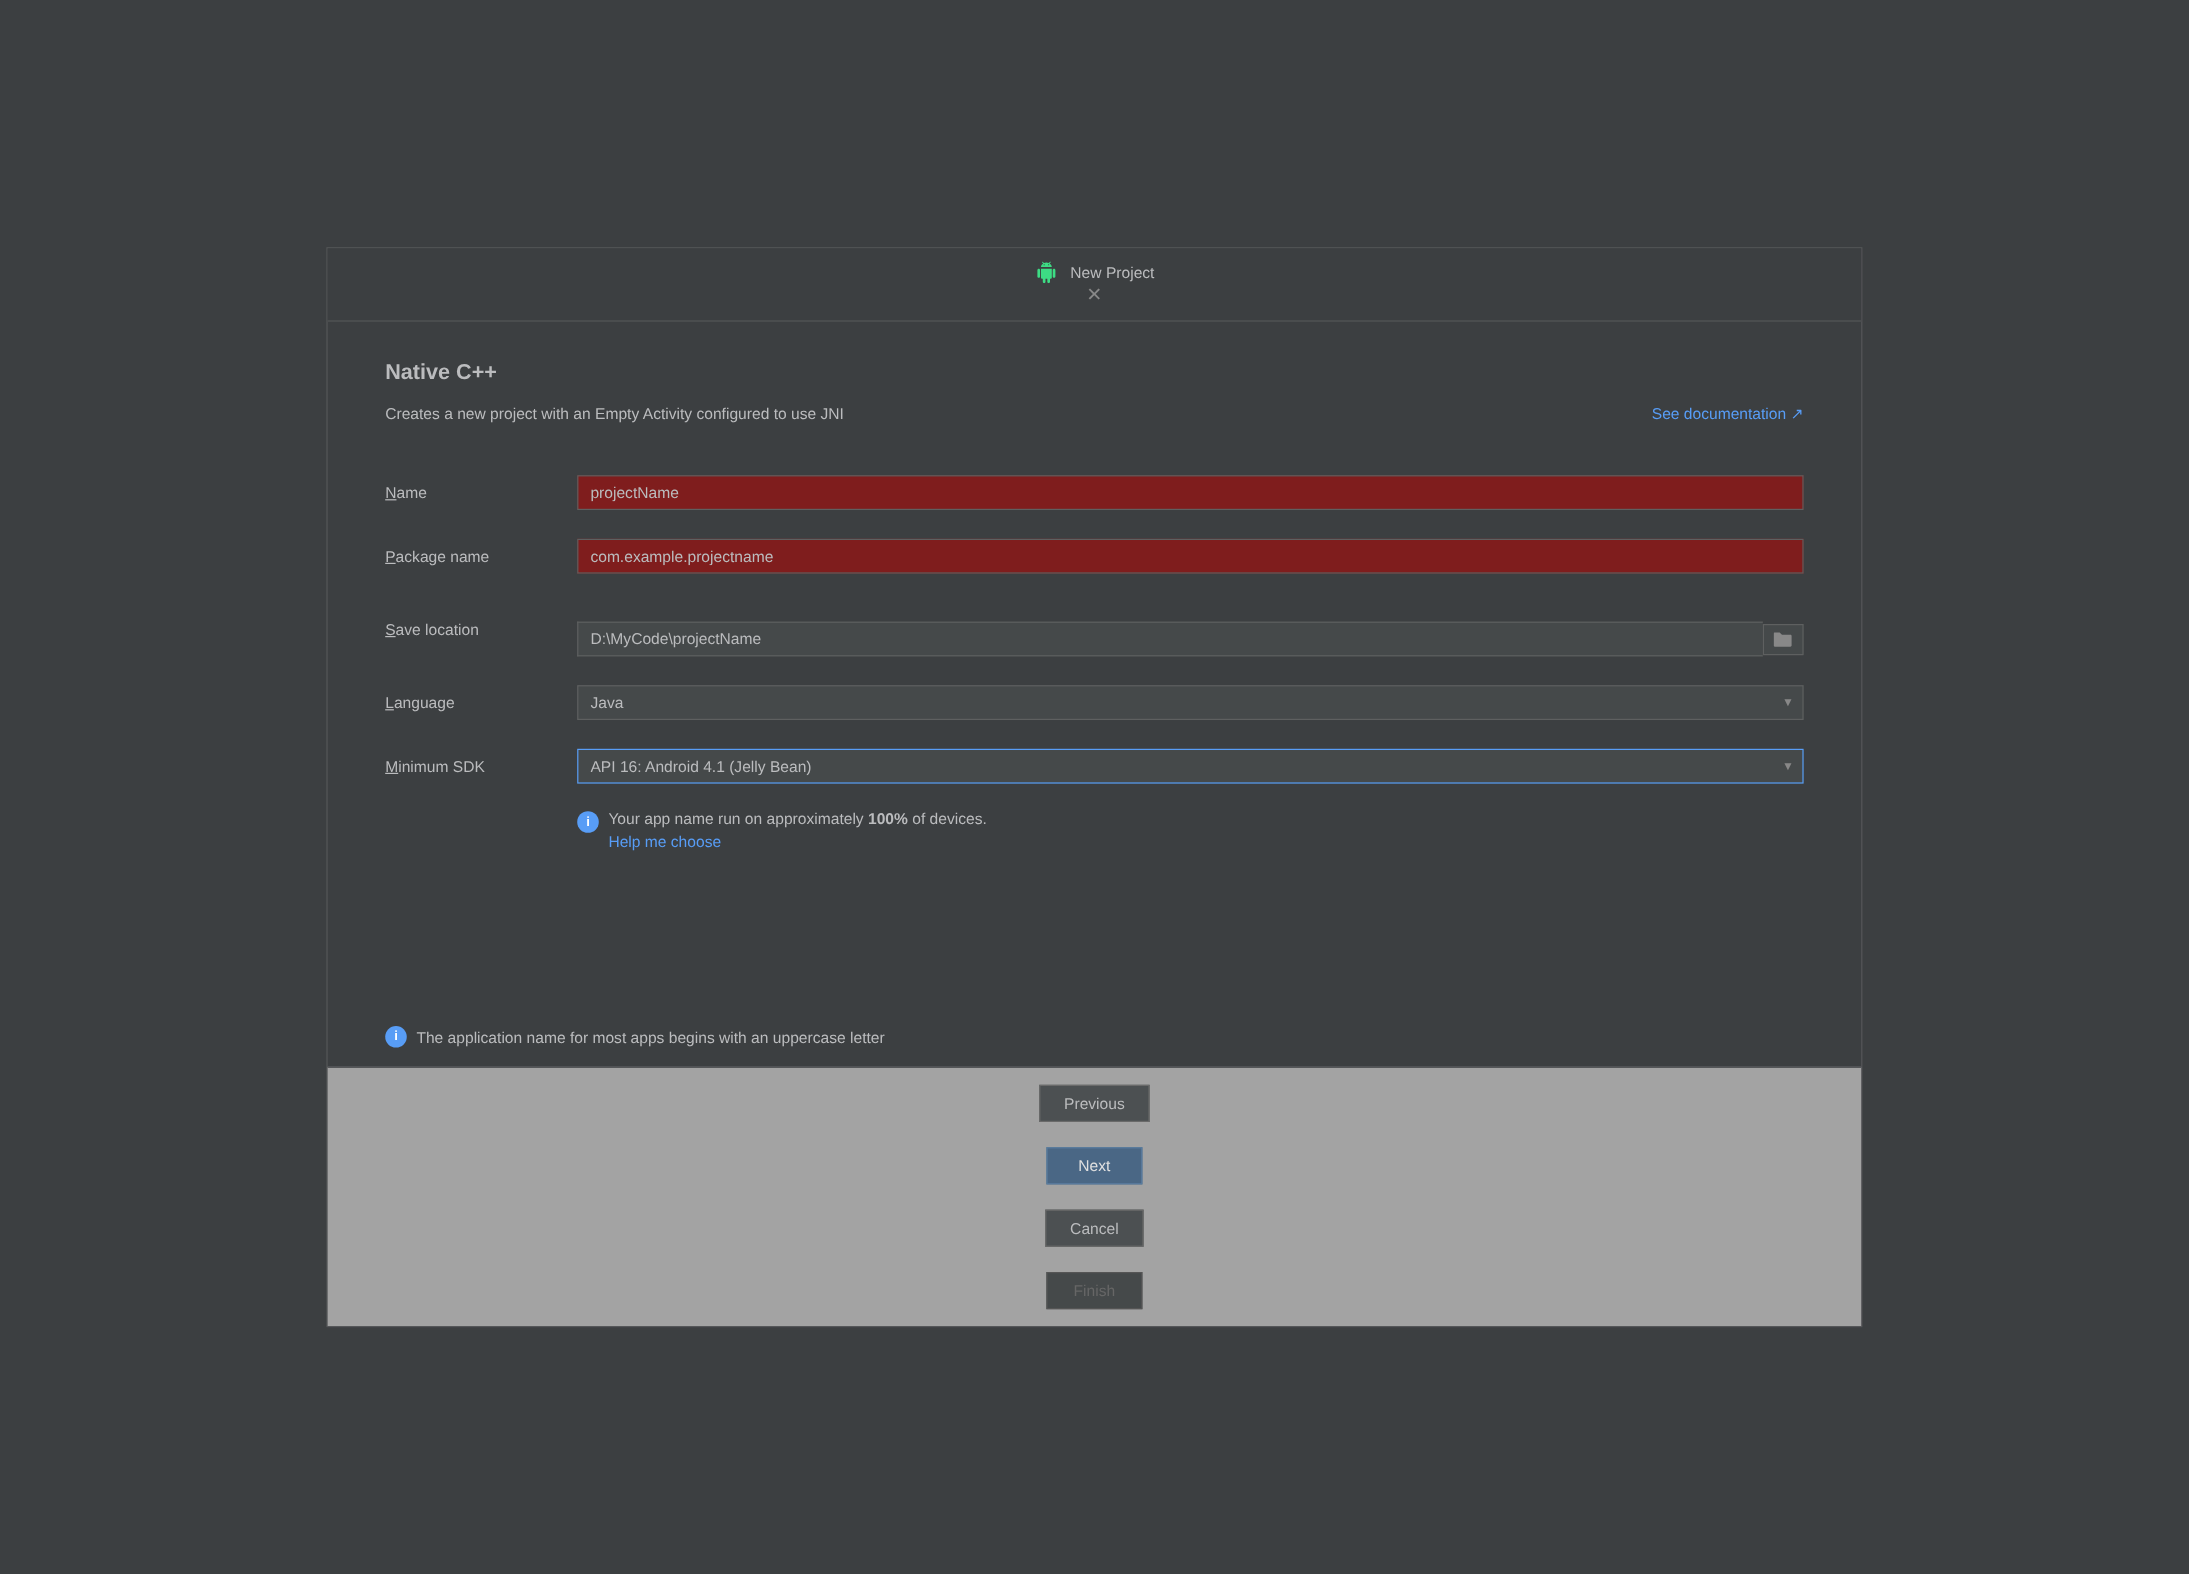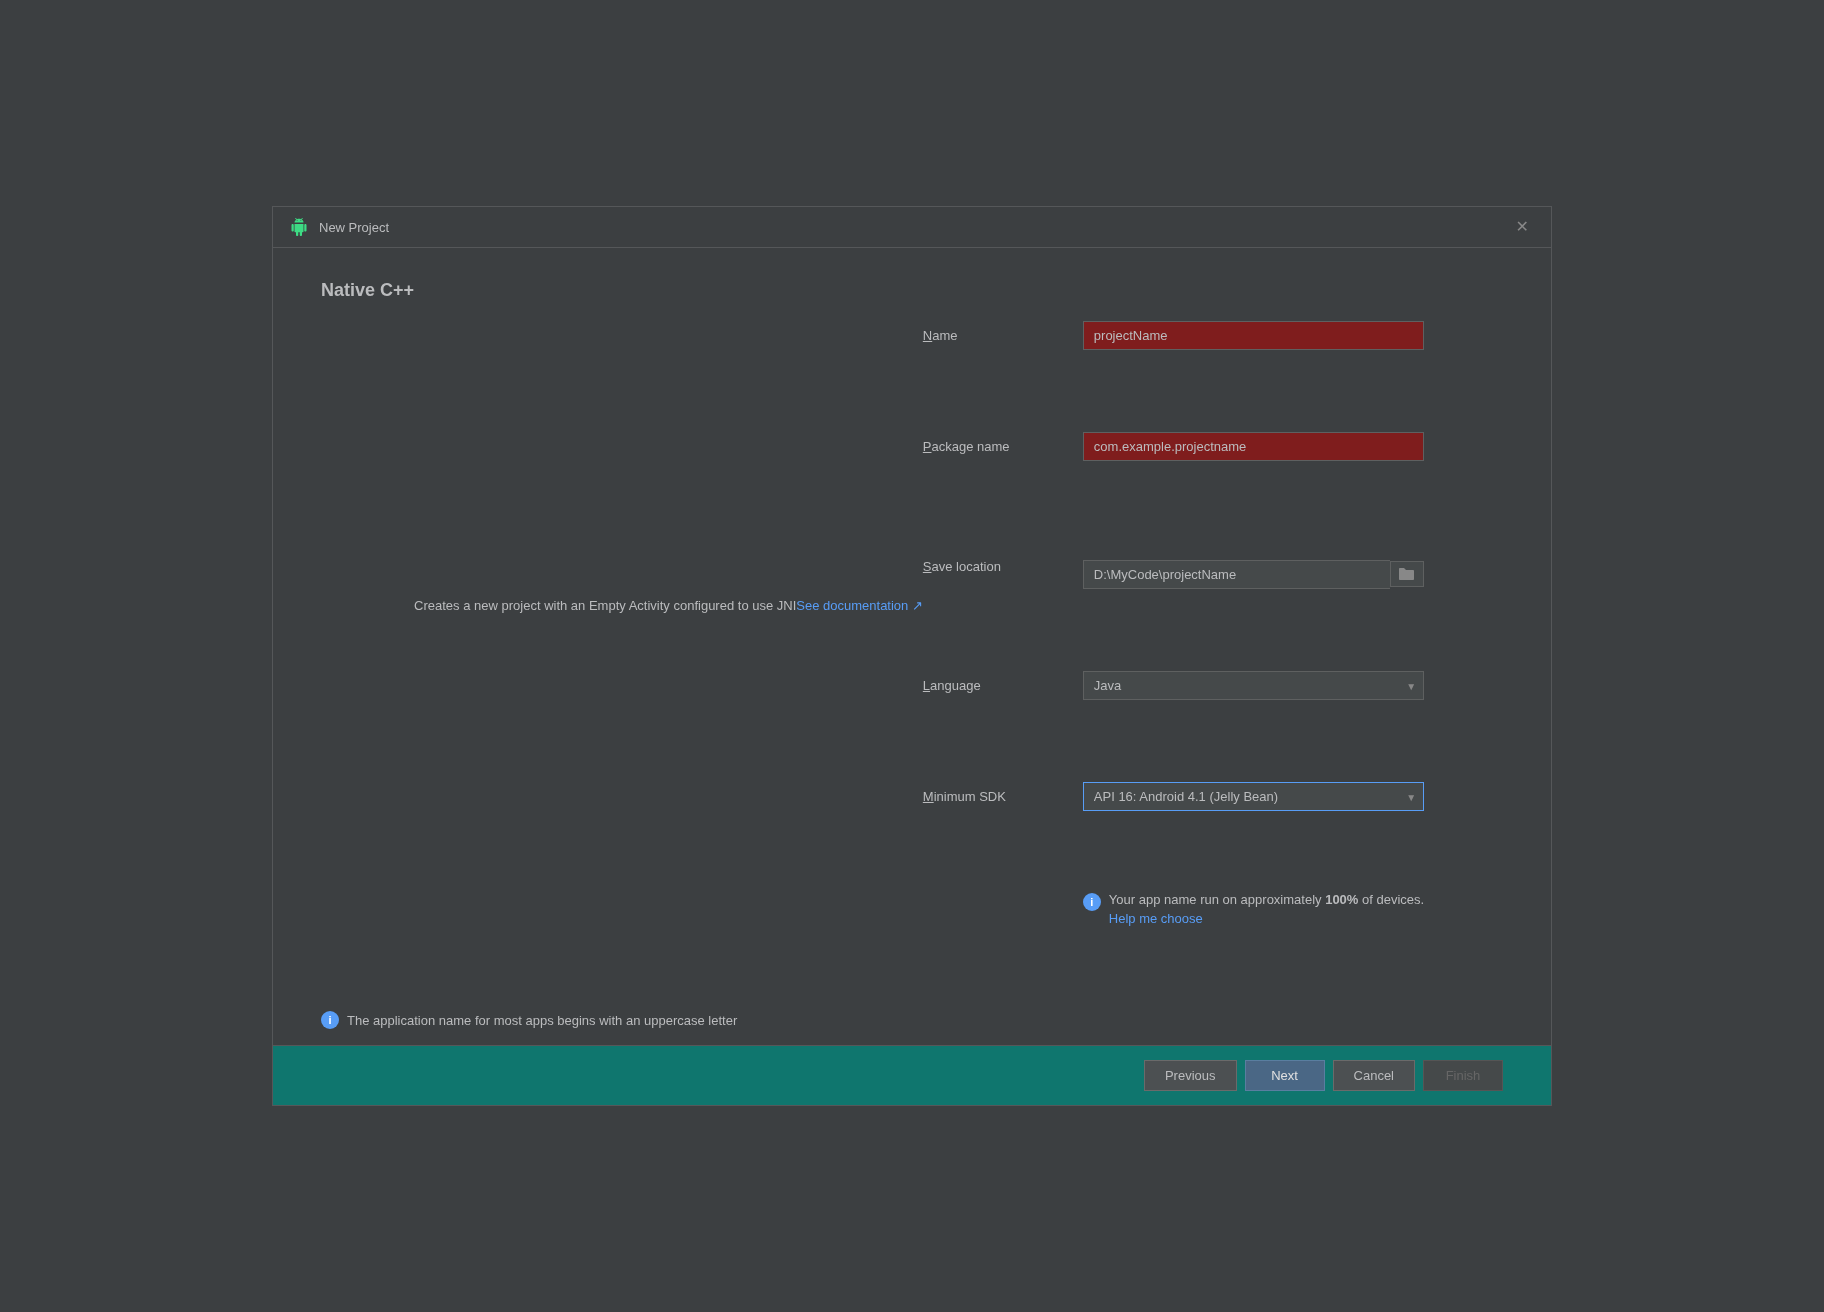--- a/index.html
+++ b/index.html
@@ -29,20 +29,21 @@
       position: relative;
     }
 
     .title-bar {
       background: #3c3f41;
       border-bottom: 1px solid #555759;
       padding: 10px 16px;
       display: flex;
       align-items: center;
       justify-content: space-between;
+      flex-direction: column;
     }
 
     .title-bar-left {
       display: flex;
       align-items: center;
       gap: 10px;
     }
 
     .android-icon {
       width: 20px;
@@ -69,20 +70,21 @@
       cursor: pointer;
       font-size: 16px;
       padding: 2px 6px;
       line-height: 1;
     }
 
     .content {
       flex: 1;
       padding: 32px 48px;
       display: flex;
+      flex-direction: column;
     }
 
     .section-title {
       font-size: 18px;
       font-weight: bold;
       color: #bbbcbe;
       margin-bottom: 16px;
     }
 
     .description-row {
@@ -283,27 +285,28 @@
       justify-content: center;
       flex-shrink: 0;
     }
 
     .bottom-info-text {
       color: #bbbcbe;
       font-size: 13px;
     }
 
     .footer {
-      background: #0f766e;
+      background: #a3a3a3;
       border-top: 1px solid #555759;
       padding: 14px 48px;
       display: flex;
       align-items: center;
       justify-content: flex-end;
-      gap: 8px;
+      gap: 21px;
+      flex-direction: column;
     }
 
     .btn {
       padding: 7px 20px;
       font-size: 13px;
       font-family: inherit;
       cursor: pointer;
       border: 1px solid #6a6a6a;
       color: #bbbcbe;
       background: #4c5052;

